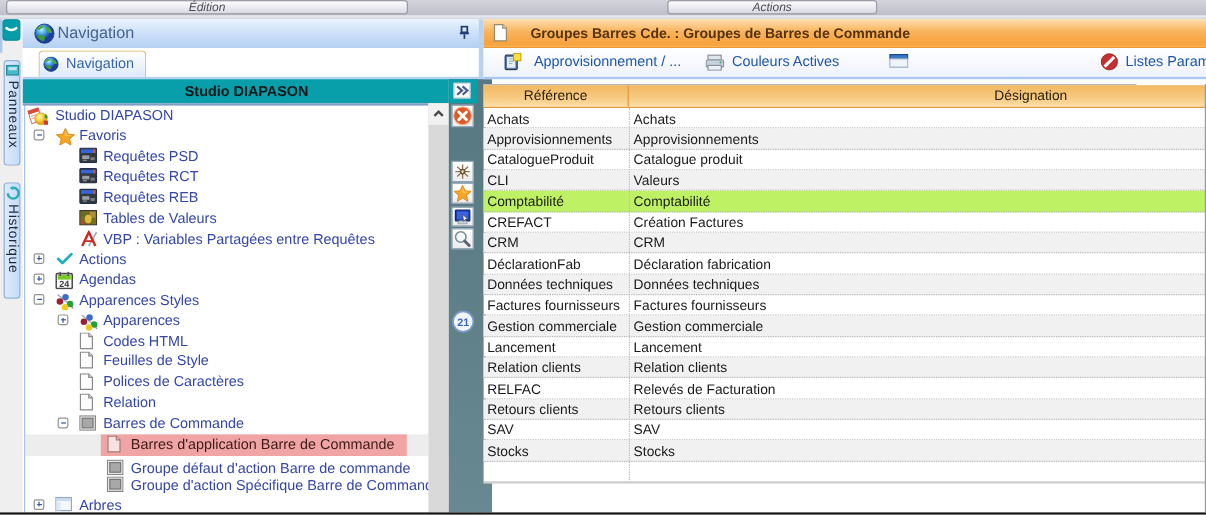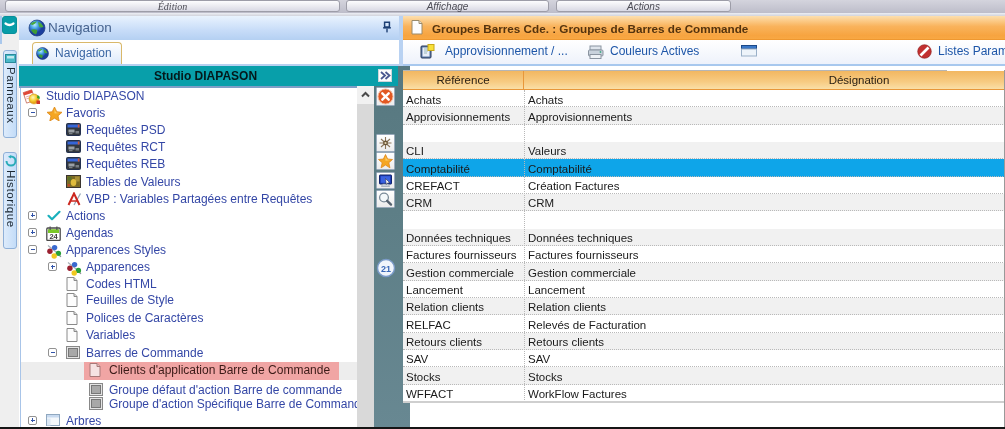--- a/index.html
+++ b/index.html
@@ -45,30 +45,29 @@
 #rtoolline{left:403px;top:64px;width:602px;height:2px;background:#a8c8ee}
 .titem{position:absolute;top:4px;font-size:12px;color:#1e56a8;white-space:nowrap}
 
 #tbl{left:403px;top:70px;width:544px;height:332px;background:#fff;border-top:1px solid #b5b5b5}
 #thead{position:absolute;left:0;top:0px;width:602px;height:19px;background:linear-gradient(#f2b761,#f7cb82 60%,#fadfa7);border-bottom:1px solid #e8973a}
 .th{position:absolute;top:0;height:18px;font-size:11.5px;color:#2a2014;text-align:center;line-height:19px}
 .row{position:absolute;left:0;width:602px;height:17.33px;font-size:11.5px;color:#1a1a1a;border-bottom:1px dotted #b9b9b9;line-height:17.5px}
 .row .c1{position:absolute;left:3px;top:1.5px}
 .row .c2{position:absolute;left:125px;top:1.5px}
 .row.alt{background:#f1f1f1}
-.row.sel{background:#0ea5e9}
+.row.sel{background:#bef264}
 #vdiv{position:absolute;left:121px;top:19px;width:1px;height:312px;border-left:1px dotted #b8b8b8}
 
 #blackline{left:0;top:426.5px;width:1005px;height:2.5px;background:#151515}
 </style>
 </head>
 <body>
 <div class="abs" id="topstrip">
-  <div class="topbtn" style="left:5px;width:335px;font-family:Liberation Serif, serif;">Édition</div>
-  <div class="topbtn" style="left:346px;width:203px;">Affichage</div>
+  <div class="topbtn" style="left:5px;width:335px;">Édition</div>
   <div class="topbtn" style="left:556px;width:175px;">Actions</div>
 </div>
 <div class="abs" id="line13"></div>
 <div class="abs" id="tabstrip">
   <div style="position:absolute;left:0;top:0;width:2px;height:28px;background:#aac8ec"></div>
   <div class="abs" id="tealbtn">
       <svg width="13" height="16" style="position:absolute;left:0;top:0">
         <path d="M2.5 6.5 Q6.5 9.5 10.5 6.5" stroke="#ffffff" stroke-width="2.2" fill="none" stroke-linecap="round"></path>
       </svg>
     </div>
@@ -279,40 +278,40 @@
       <path d="M1 0.5 L8 0.5 L11 3.5 L11 13.5 L1 13.5 Z" fill="#fdfdfd" stroke="#8a8a8a"></path>
       <path d="M8 0.5 L8 3.5 L11 3.5" fill="#d8d8d8" stroke="#8a8a8a"></path>
     </svg>
     <span class="txt t2">Polices de Caractères</span>
   </div>
 <div class="trow" style="top:327.4px">
     <svg class="tico i2" width="12" height="15">
       <path d="M1 0.5 L8 0.5 L11 3.5 L11 13.5 L1 13.5 Z" fill="#fdfdfd" stroke="#8a8a8a"></path>
       <path d="M8 0.5 L8 3.5 L11 3.5" fill="#d8d8d8" stroke="#8a8a8a"></path>
     </svg>
-    <span class="txt t2">Variables</span>
+    <span class="txt t2">Relation</span>
   </div>
 <div class="trow" style="top:344.5px">
     <span class="pm p2">
       <i></i>
     </span>
     <svg class="tico i2" width="14" height="13">
       <rect x="0.5" y="0.5" width="13" height="12" fill="#e4e4e4" stroke="#888888"></rect>
       <rect x="2.5" y="2.5" width="9" height="8" fill="#a8a8a8" stroke="#777777"></rect>
     </svg>
     <span class="txt t2">Barres de Commande</span>
   </div>
 <div class="trow" style="top:361.6px">
     <div style="position:absolute;left:0;top:0;width:336px;height:18px;background:#ededed"></div>
     <div style="position:absolute;left:63px;top:0px;width:255px;height:18px;background:#f0a5a4"></div>
     <svg class="tico i3" width="12" height="15">
       <path d="M1 0.5 L8 0.5 L11 3.5 L11 13.5 L1 13.5 Z" fill="#f6e2e2" stroke="#a87878"></path>
       <path d="M8 0.5 L8 3.5 L11 3.5" fill="#e0c0c0" stroke="#a87878"></path>
     </svg>
-    <span class="txt t3" style="color:#3c1b18">Clients d'application Barre de Commande</span>
+    <span class="txt t3" style="color:#3c1b18">Barres d'application Barre de Commande</span>
   </div>
 <div class="trow" style="top:382px">
     <svg class="tico i3" width="14" height="13">
       <rect x="0.5" y="0.5" width="13" height="12" fill="#e4e4e4" stroke="#888888"></rect>
       <rect x="2.5" y="2.5" width="9" height="8" fill="#a8a8a8" stroke="#777777"></rect>
     </svg>
     <span class="txt t3">Groupe défaut d'action Barre de commande</span>
   </div>
 <div class="trow" style="top:395.8px">
     <svg class="tico i3" width="14" height="13">
@@ -385,21 +384,21 @@
         <circle cx="10" cy="10" r="8.5" fill="#f0f5fc" stroke="#7a9ac8" stroke-width="1.4"></circle>
         <text x="10" y="13.5" font-size="9" font-weight="bold" fill="#3a68b8" text-anchor="middle" font-family="Liberation Sans">21</text>
       </svg>
   </div>
 </div>
 <div class="abs" id="rtitle">
   <svg width="12" height="15" style="position:absolute;left:8px;top:4px">
       <path d="M1 0.5 L8 0.5 L11 3.5 L11 14 L1 14 Z" fill="#fdfdfd" stroke="#9a8a6a"></path>
       <path d="M8 0.5 L8 3.5 L11 3.5" fill="#e8e0d0" stroke="#9a8a6a"></path>
     </svg>
-  <span style="position:absolute;left:29px;top:5.5px">Groupes Barres Cde. : Groupes de Barres de Commande</span>
+  <span style="position:absolute;left:39px;top:5.5px">Groupes Barres Cde. : Groupes de Barres de Commande</span>
 </div>
 <div class="abs" id="rtoolbar">
   <svg width="15" height="15" style="position:absolute;left:17px;top:4px">
       <rect x="1" y="2" width="10" height="12" rx="1" fill="#5a7aaa" stroke="#2a3a5a"></rect>
       <rect x="2.5" y="3.5" width="7" height="9" fill="#e8eef8"></rect>
       <path d="M4 5 H8 M4 7 H8 M4 9 H7" stroke="#8aa" stroke-width="0.8"></path>
       <rect x="8" y="0.5" width="6" height="6" fill="#f8e03a" stroke="#c8a818"></rect>
     </svg>
   <span class="titem" style="left:42px">Approvisionnement / ...</span>
   <svg width="16" height="14" style="position:absolute;left:185px;top:5px">
@@ -426,36 +425,44 @@
       <div class="th" style="left:122px;width:668px">Désignation</div>
     </div>
   <div class="row" style="top:19.0px">
       <span class="c1">Achats</span>
       <span class="c2">Achats</span>
     </div>
   <div class="row alt" style="top:36.33px">
       <span class="c1">Approvisionnements</span>
       <span class="c2">Approvisionnements</span>
     </div>
+  <div class="row" style="top:53.66px">
+      <span class="c1">CatalogueProduit</span>
+      <span class="c2">Catalogue produit</span>
+    </div>
   <div class="row alt" style="top:70.99px">
       <span class="c1">CLI</span>
       <span class="c2">Valeurs</span>
     </div>
   <div class="row sel" style="top:88.32px">
       <span class="c1">Comptabilité</span>
       <span class="c2">Comptabilité</span>
     </div>
   <div class="row" style="top:105.65px">
       <span class="c1">CREFACT</span>
       <span class="c2">Création Factures</span>
     </div>
   <div class="row alt" style="top:122.98px">
       <span class="c1">CRM</span>
       <span class="c2">CRM</span>
     </div>
+  <div class="row" style="top:140.31px">
+      <span class="c1">DéclarationFab</span>
+      <span class="c2">Déclaration fabrication</span>
+    </div>
   <div class="row alt" style="top:157.64px">
       <span class="c1">Données techniques</span>
       <span class="c2">Données techniques</span>
     </div>
   <div class="row" style="top:174.97px">
       <span class="c1">Factures fournisseurs</span>
       <span class="c2">Factures fournisseurs</span>
     </div>
   <div class="row alt" style="top:192.3px">
       <span class="c1">Gestion commerciale</span>
@@ -478,21 +485,17 @@
       <span class="c2">Retours clients</span>
     </div>
   <div class="row" style="top:278.95px">
       <span class="c1">SAV</span>
       <span class="c2">SAV</span>
     </div>
   <div class="row alt" style="top:296.28px">
       <span class="c1">Stocks</span>
       <span class="c2">Stocks</span>
     </div>
-  <div class="row" style="top:313.61px;border-bottom:none">
-      <span class="c1">WFFACT</span>
-      <span class="c2">WorkFlow Factures</span>
-    </div>
   <div id="vdiv"></div>
     <div style="position:absolute;left:0;top:329.5px;width:602px;height:2px;background:#cfcfcf"></div>
 </div>
 <div class="abs" id="blackline"></div>
 <div class="abs" style="left:1003.5px;top:70px;width:1.5px;height:357px;background:#999999"></div>
 
 </body></html>

